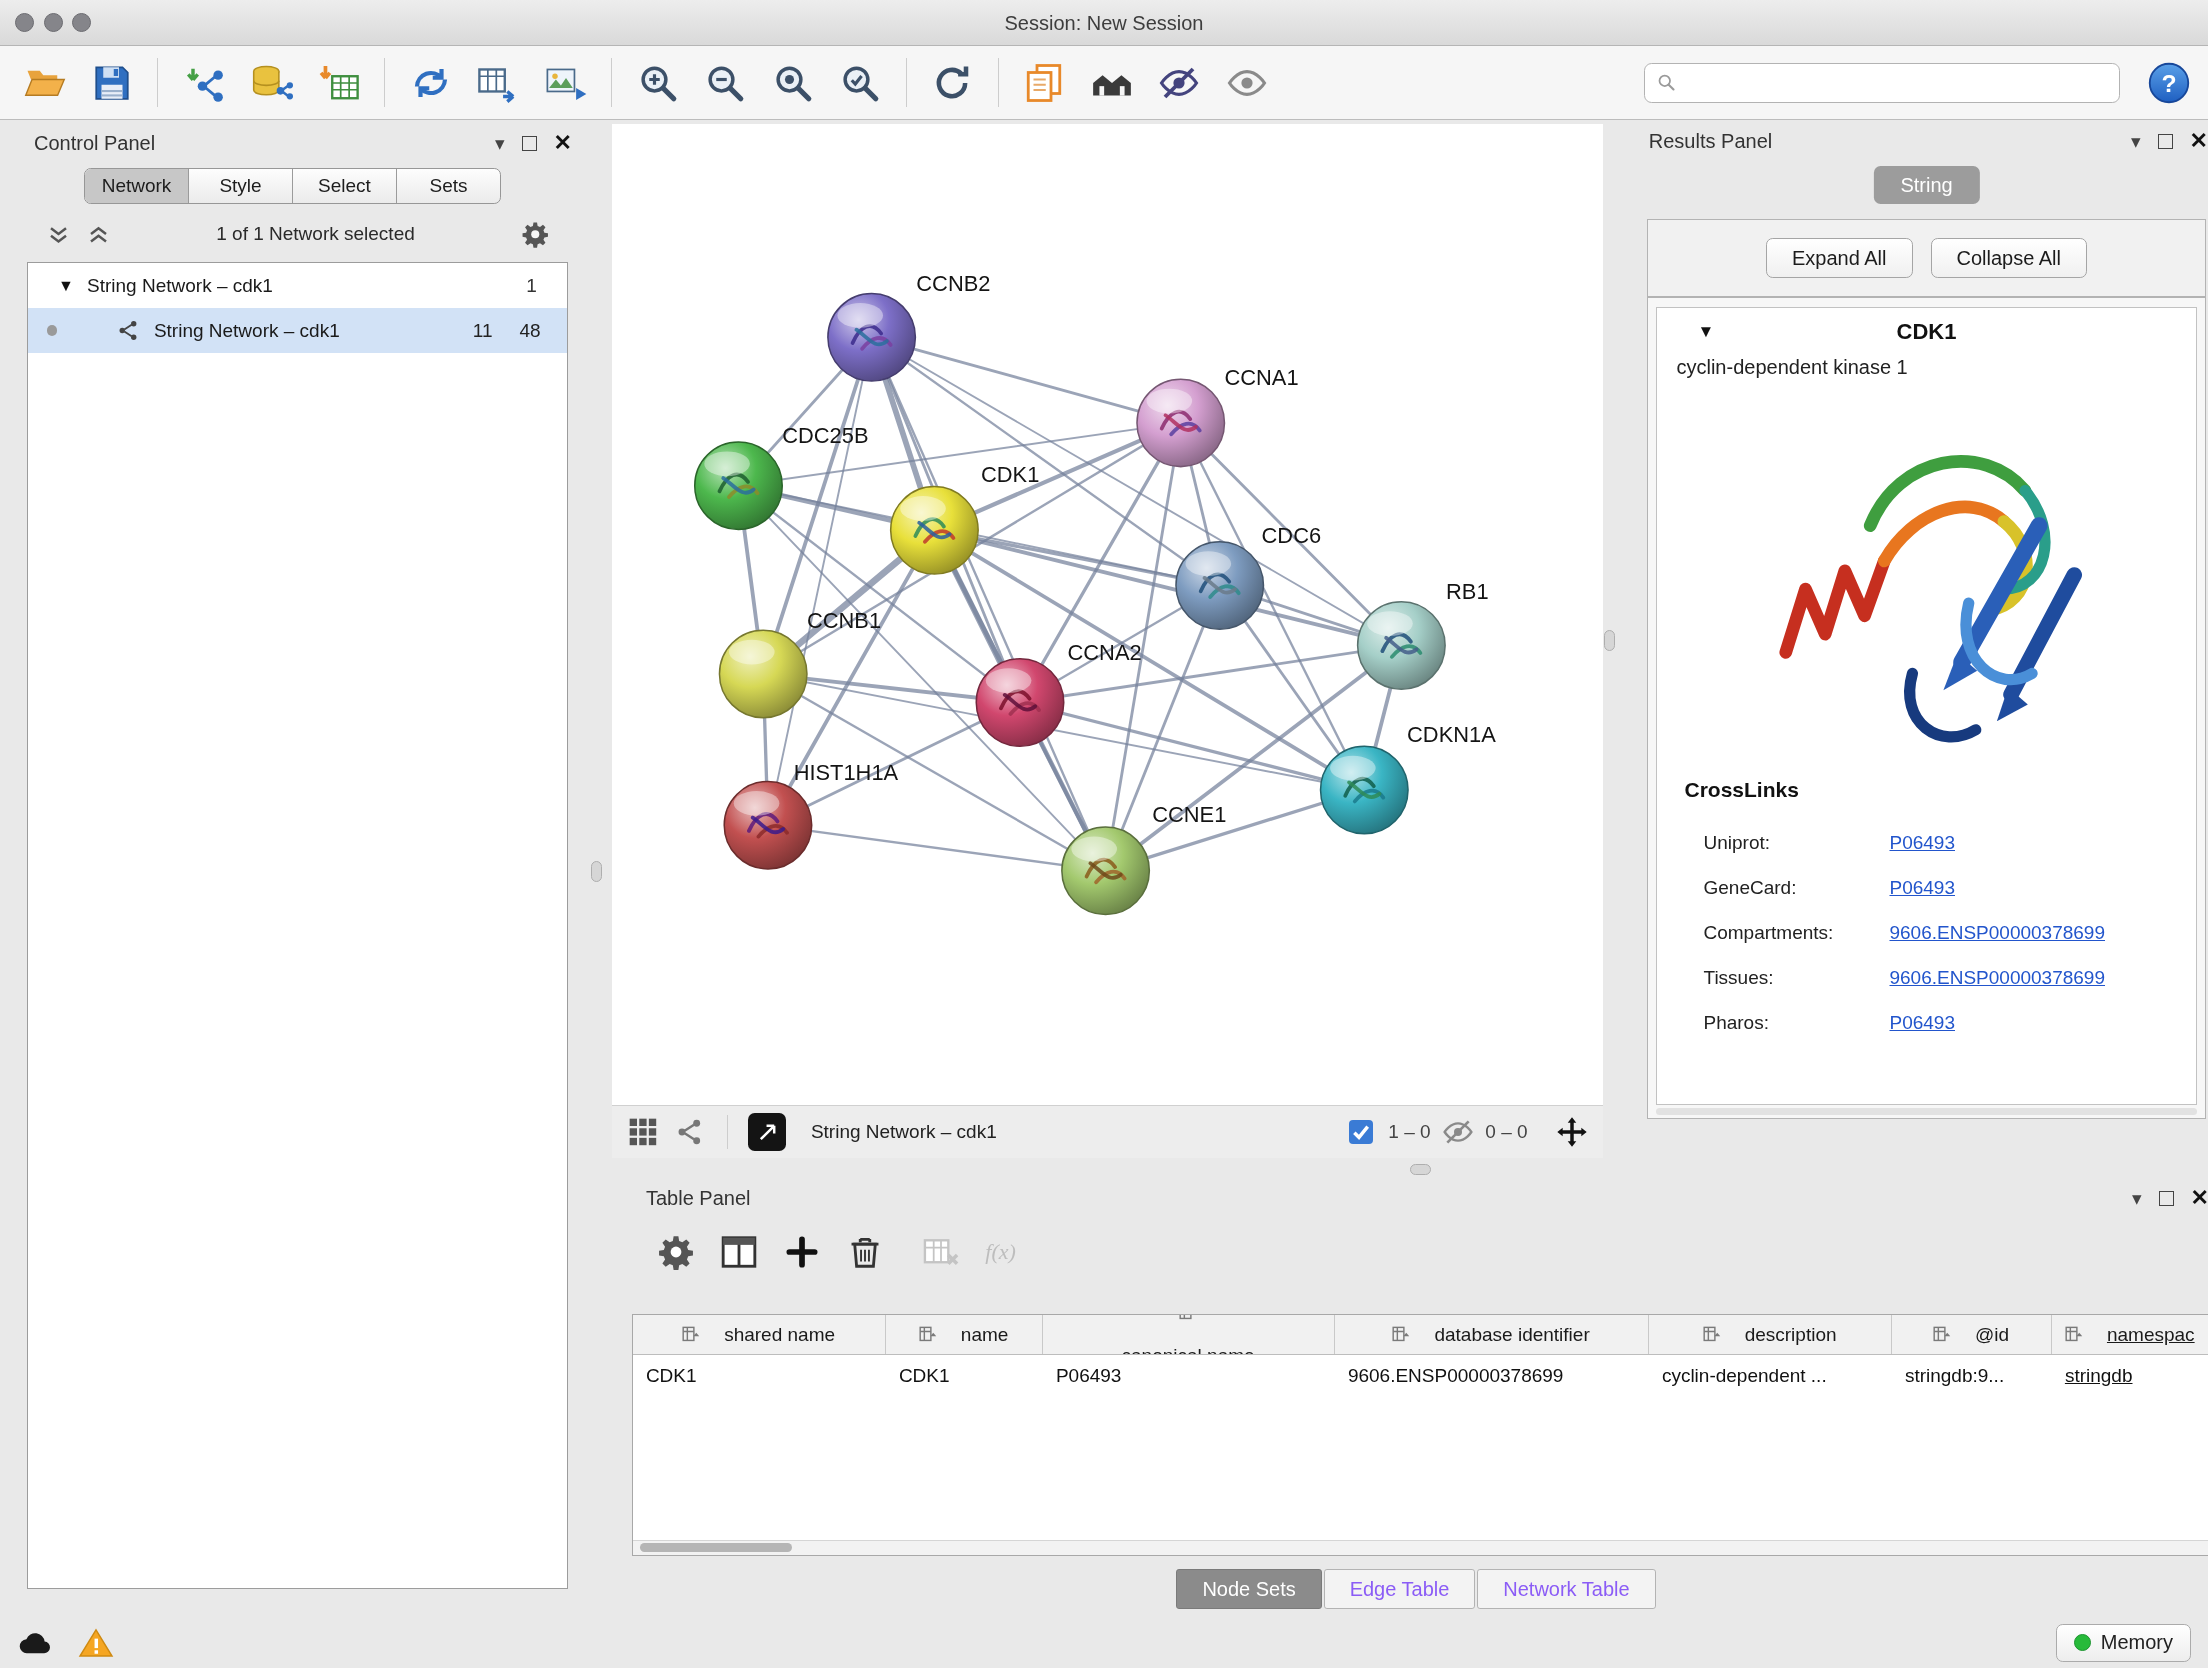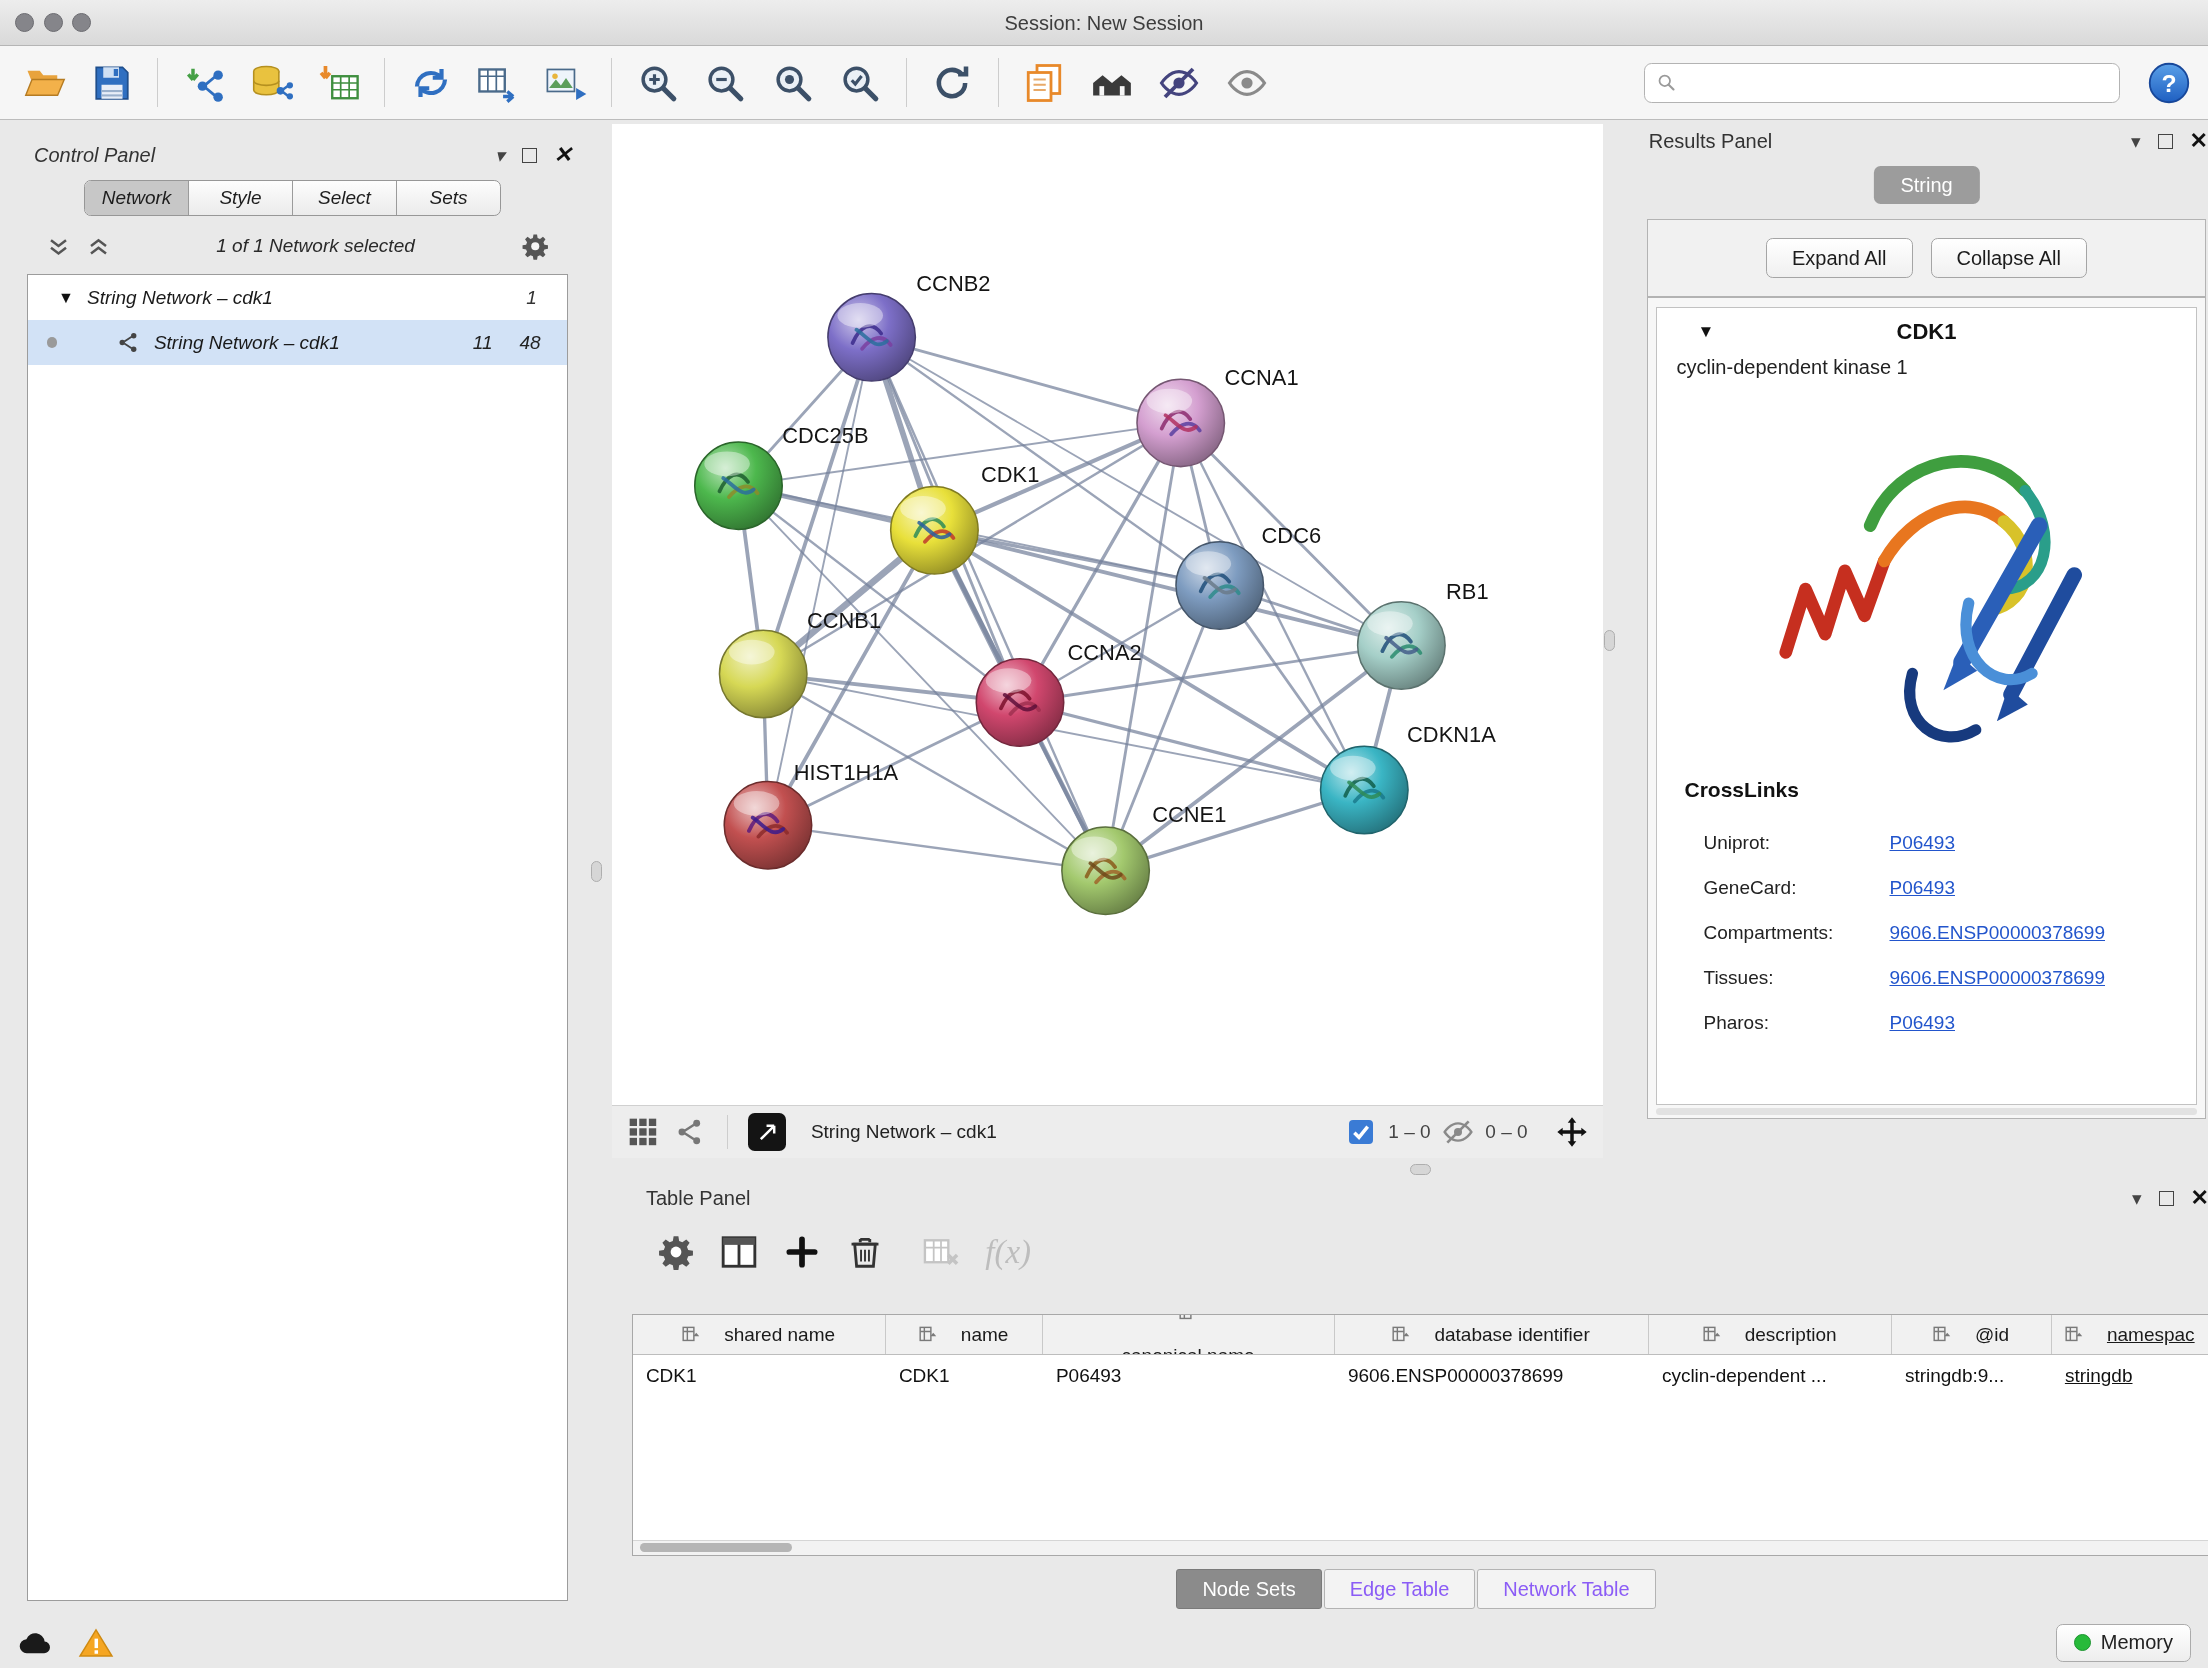--- a/index.html
+++ b/index.html
@@ -32,21 +32,21 @@
   .help-btn { width:44px; height:44px; margin-left:15px; flex:none; }
 
   
   .panel-header { display:flex; align-items:center; height:34px; color:#333; font-size:20px; }
   .win-btns { margin-left:auto; display:flex; gap:17px; align-items:center; }
   .menu-arrow { color:#444; font-size:19px; line-height:1; }
   .float-sq { width:15px; height:15px; border:1.9px solid #444; display:inline-block; }
   .close-x { font-weight:bold; color:#111; font-size:22px; line-height:1; }
 
   
-  .control-panel { position:absolute; left:17px; top:138px; width:555px; height:1484px;font-style:italic; }
+  .control-panel { position:absolute; left:17px; top:126px; width:555px; height:1484px; }
   .seg { display:flex; margin:7.6px 0 0 67px; width:417px; height:36px;
     border:1px solid #979797; border-radius:6.7px; overflow:hidden;
     background:linear-gradient(#fdfdfd,#ebebeb); }
   .seg .tab { flex:1; text-align:center; line-height:34px; border-right:1px solid #9b9b9b; color:#1d1d1d; }
   .seg .tab:last-child { border-right:none; }
   .seg .tab.selected { background:#c7c7c7; }
   .sel-row { display:flex; align-items:center; height:42px; margin-top:9.5px; padding:0 23px 0 28.5px; gap:15px; }
   .sel-row .sel-text { flex:1; text-align:center; color:#2a2a2a; }
   .chev { width:25px; height:25px; }
   .gear-sm { width:28.5px; height:28.5px; }
@@ -93,21 +93,21 @@
   .xl-title { margin:5.7px 0 7.6px 27px; font-weight:bold; font-size:21px; color:#111; }
   .xl-row { display:flex; margin-left:46px; height:45px; align-items:flex-end; }
   .xl-label { width:186px; color:#222; }
   .xl-value { color:#2255cc; text-decoration:underline; }
   .cdk-scroll { position:absolute; left:8.6px; right:8.6px; bottom:2.9px; height:7.6px; background:#e2e2e2; border-radius:3.8px; }
 
   
   .table-panel { position:absolute; left:623px; top:1181px; width:1586px; height:439px; }
   .tp-toolbar { display:flex; align-items:center; gap:25px; padding:11.4px 0 0 34px; height:63px; }
   .tp-toolbar svg { width:38px; height:38px; }
-  .fx { font-family:"Liberation Serif", serif; font-style:italic; font-size:33px; color:#bdbdbd; }
+  .fx { font-family:"Liberation Serif", serif; font-style:italic; font-size:22px; color:#bdbdbd; }
   .grid-table { position:absolute; left:8.6px; right:0; top:133px; height:242px; background:#fff; border:1px solid #a8a8a8; }
   .g-header { display:flex; height:40px; background:#f1f1f1; border-bottom:1px solid #bdbdbd; }
   .g-h-cell { display:flex; align-items:center; justify-content:center; gap:23px;
     border-right:1px solid #c9c9c9; overflow:hidden; white-space:nowrap; color:#1a1a1a; flex:none; }
   .g-h-cell svg { width:19px; height:19px; flex:none; }
   .g-row { display:flex; height:42px; align-items:center; }
   .g-cell { padding-left:13.3px; overflow:hidden; white-space:nowrap; flex:none; color:#111; }
   .c0{width:253px;} .c1{width:157px;} .c2{width:292px;flex-direction:column;} .c3{width:314px;} .c4{width:243px;} .c5{width:160px;} .c6{flex:1 !important; border-right:none !important;text-decoration:underline;}
   .h-scroll { position:absolute; left:0; right:0; bottom:0; height:15px; background:#f2f2f2; border-top:1px solid #d5d5d5; }
   .h-thumb { position:absolute; left:7.6px; bottom:2.9px; width:152px; height:9.5px; background:#b5b5b5; border-radius:4.8px; }

